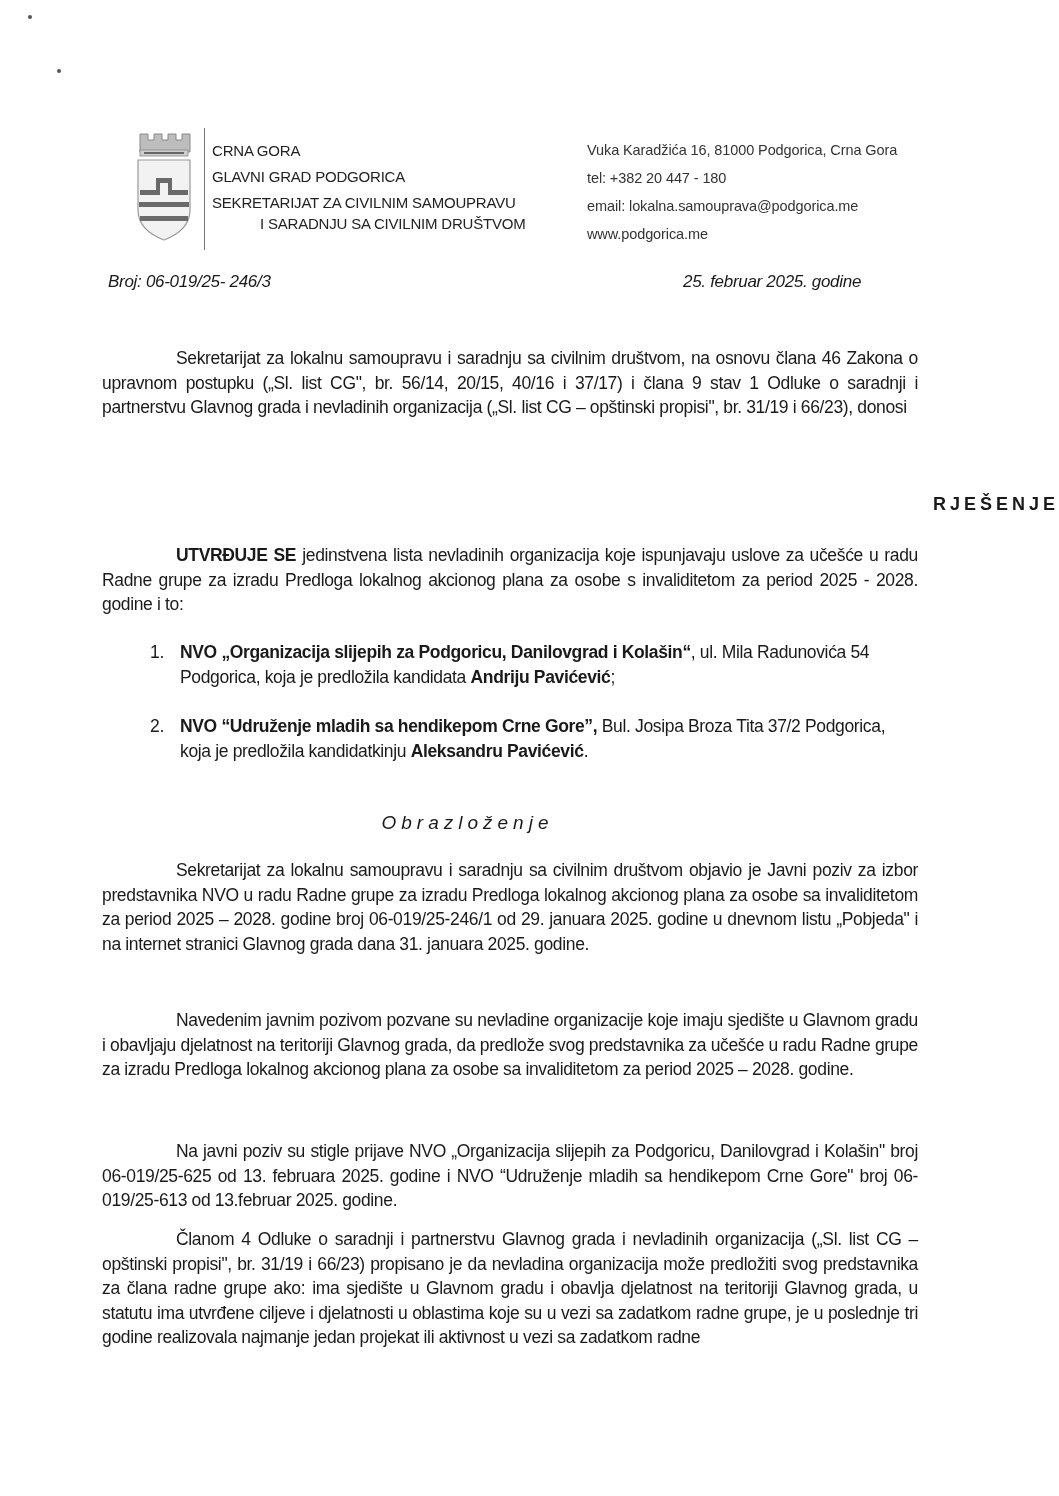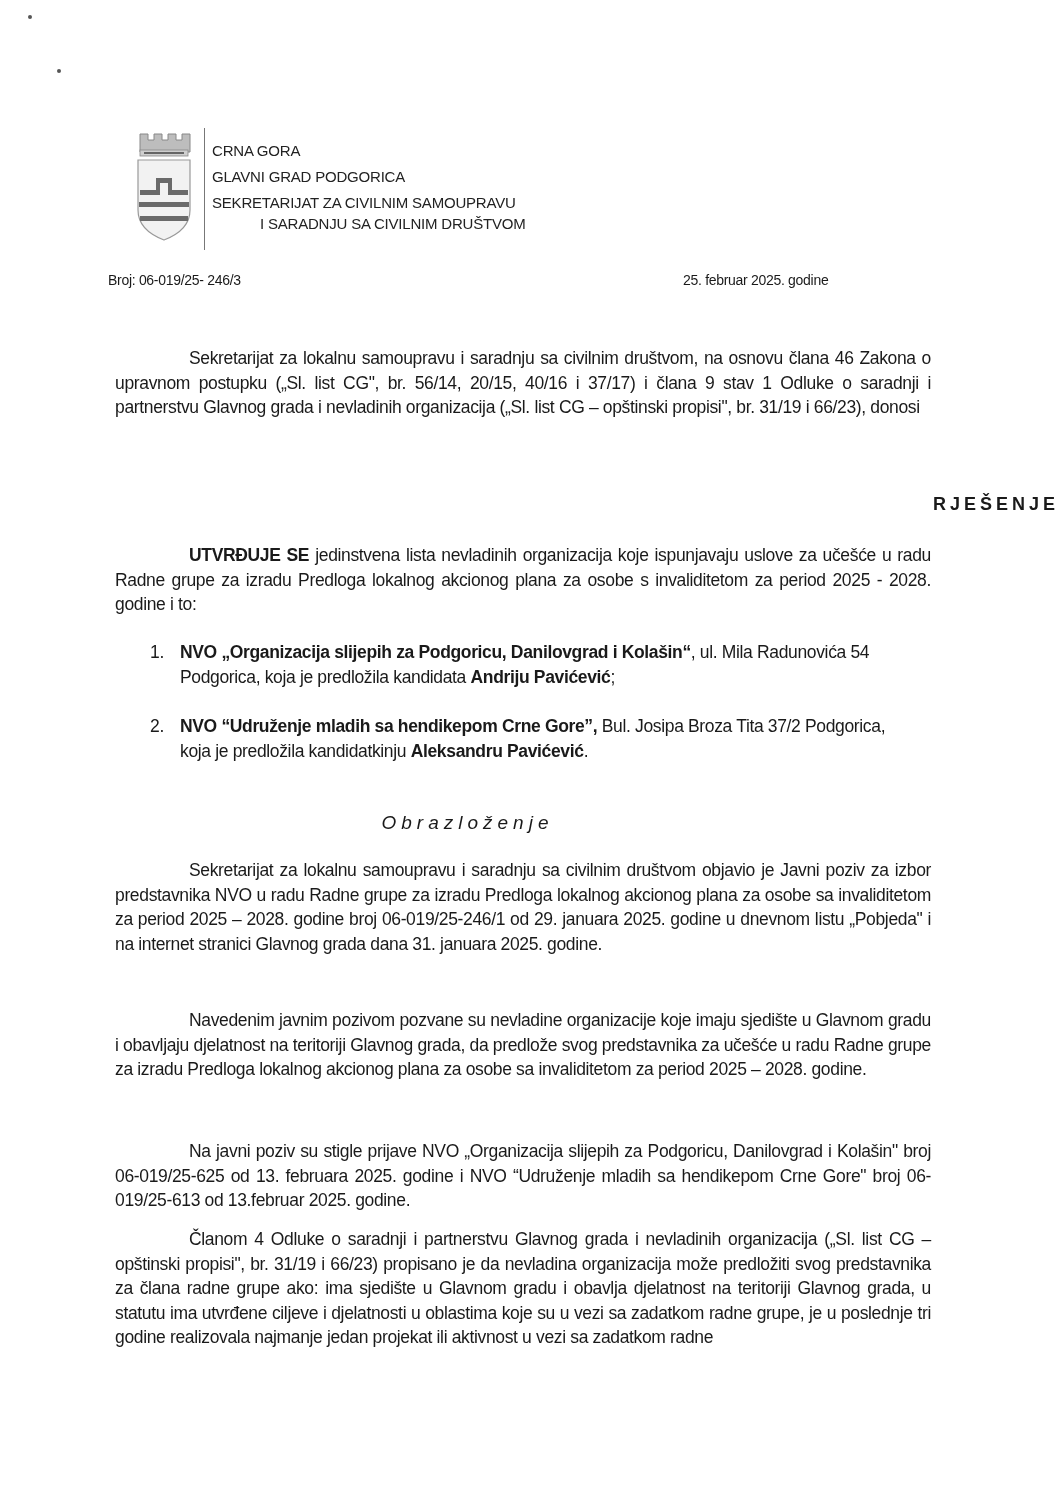--- a/index.html
+++ b/index.html
@@ -9,25 +9,25 @@
   }
   .speck { position: absolute; background: #555; border-radius: 50%; }
   .header { position: absolute; left: 132px; top: 128px; width: 820px; height: 120px; }
   .crest { position: absolute; left: 0; top: 4px; width: 64px; height: 110px; }
   .vline { position: absolute; left: 72px; top: 0; width: 1px; height: 122px; background: #777; }
   .org { position: absolute; left: 80px; top: 10px; font-size: 15px; line-height: 26px; color: #222; letter-spacing: -0.2px; }
   .org div { white-space: nowrap; }
   .org .l4 { line-height: 20px; margin-top: -2px; margin-left: 48px; }
   .contact { position: absolute; left: 455px; top: 8px; font-size: 14.5px; line-height: 28px; color: #333; letter-spacing: -0.1px; }
   .contact div { white-space: nowrap; }
-  .refline { position: absolute; top: 272px; font-size: 14px; color: #1a1a1a; letter-spacing: -0.3px; }
+  .refline { position: absolute; top: 272px; font-size: 17px; color: #1a1a1a; letter-spacing: -0.3px; font-style: italic; }
   .ref-num { left: 108px; }
   .ref-date { left: 683px; }
   .para {
-    position: absolute; left: 115px; width: 816px; font-size: 17.5px; line-height: 24.5px;
+    position: absolute; left: 102px; width: 816px; font-size: 17.5px; line-height: 24.5px;
     text-align: justify; color: #1a1a1a; letter-spacing: -0.35px;
   }
   .indent { text-indent: 74px; }
   .title {
     position: absolute; left: 0; width: 1059px; text-align: right; font-size: 18px; font-weight: bold;
     letter-spacing: 4px; color: #1a1a1a;
   }
   .subtitle {
     position: absolute; left: 0; width: 935px; text-align: center; font-size: 19px; font-style: italic;
     letter-spacing: 5px; color: #1a1a1a;
@@ -54,20 +54,26 @@
     <rect x="7" y="70" width="50" height="5" fill="#6a6a6a"></rect>
     <rect x="8" y="84" width="48" height="5" fill="#6a6a6a"></rect>
   </svg>
   <div class="vline"></div>
   <div class="org">
     <div>CRNA GORA</div>
     <div>GLAVNI GRAD PODGORICA</div>
     <div>SEKRETARIJAT ZA CIVILNIM SAMOUPRAVU</div>
     <div class="l4">I SARADNJU SA CIVILNIM DRUŠTVOM</div>
   </div>
+  <div class="contact">
+    <div>Vuka Karadžića 16, 81000 Podgorica, Crna Gora</div>
+    <div>tel: +382 20 447 - 180</div>
+    <div>email: lokalna.samouprava@podgorica.me</div>
+    <div>www.podgorica.me</div>
+  </div>
 </div>
 
 <div class="refline ref-num">Broj: 06-019/25- 246/3</div>
 <div class="refline ref-date">25. februar 2025. godine</div>
 
 <div class="para indent" style="top:346px;">Sekretarijat za lokalnu samoupravu i saradnju sa civilnim društvom, na osnovu člana 46 Zakona o upravnom postupku („Sl. list CG", br. 56/14, 20/15, 40/16 i 37/17) i člana 9 stav 1 Odluke o saradnji i partnerstvu Glavnog grada i nevladinih organizacija („Sl. list CG – opštinski propisi", br. 31/19 i 66/23), donosi</div>
 
 <div class="title" style="top:494px;">RJEŠENJE</div>
 
 <div class="para indent" style="top:543px;"><b>UTVRĐUJE SE</b><span> jedinstvena lista nevladinih organizacija koje ispunjavaju uslove za učešće u radu Radne grupe za izradu Predloga lokalnog akcionog plana za osobe s invaliditetom za period 2025 - 2028. godine i to:</span></div>

